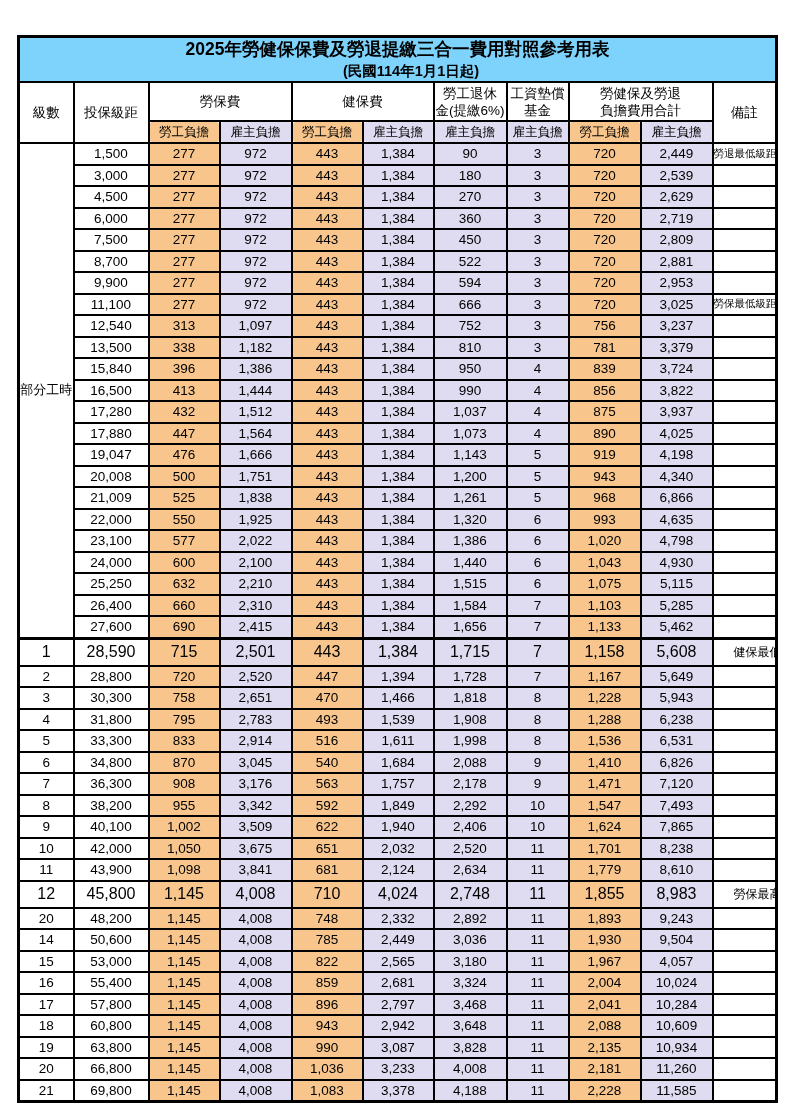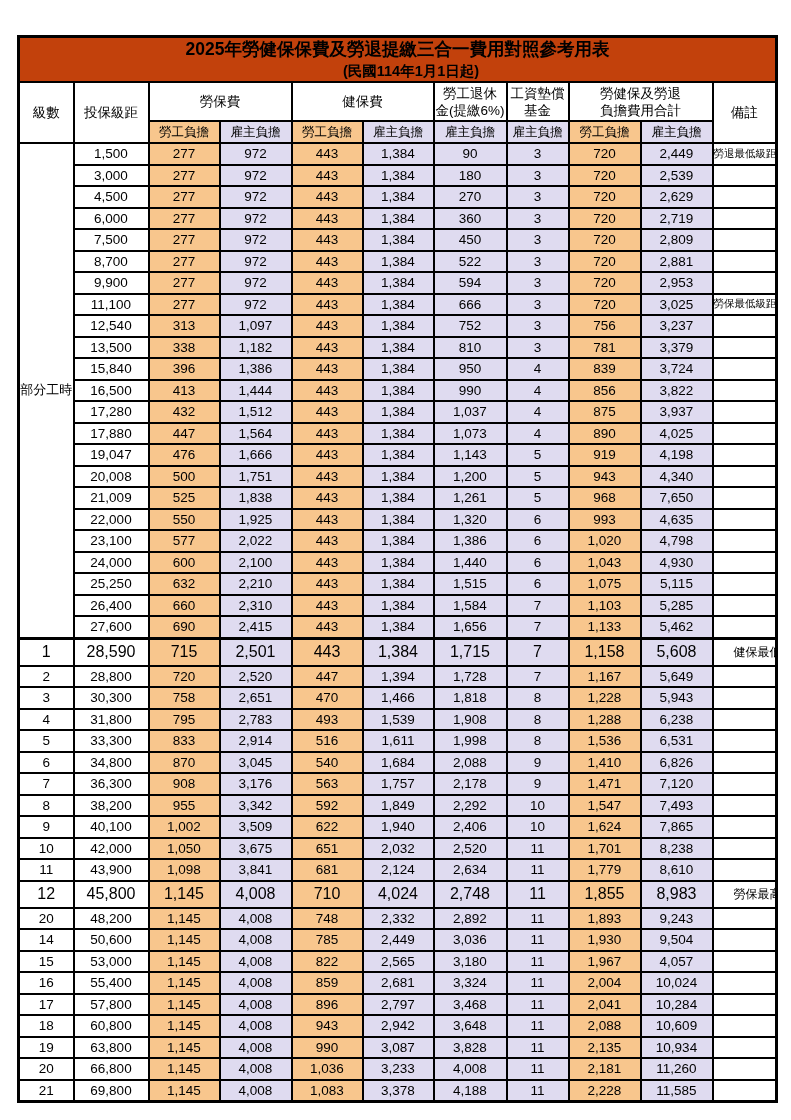--- a/index.html
+++ b/index.html
@@ -14,26 +14,26 @@
     width:758px;margin:35px 0 0 17px;
     border:3px solid #000;
   }
   .tbl th,.tbl td{
     border:2px solid #000;
     text-align:center;vertical-align:middle;
     padding:0;white-space:nowrap;overflow:hidden;
     color:#000;
   }
   
-  .title-cell{background:#c2410c;padding:3px 0 4px 0;}
+  .title-cell{background:#7dd3fc;padding:3px 0 4px 0;}
   .t1{font-size:17.5px;font-weight:bold;line-height:23px;}
   .t2{font-size:14.5px;font-weight:bold;line-height:20px;padding-left:27px;}
   
   tr.h1 th{font-size:13.5px;font-weight:normal;height:37px;line-height:17px;background:#fff;}
-  tr.h2 th{font-size:12.5px;font-weight:normal;height:20px;}
+  tr.h2 th{font-size:12.5px;font-weight:normal;height:20px;border-radius:6px;}
   
   .emp{background:#f8c68d;}
   .er{background:#dfdbf0;}
   
   tbody td{height:19.5px;font-size:13.5px;background:#fff;}
   tbody td.emp{background:#f8c68d;}
   tbody td.er{background:#dfdbf0;}
   tbody tr.big td{height:25px;font-size:16px;}
   tbody tr.thick-top td{border-top:3px solid #000;}
   .group-cell{font-size:13px;background:#fff;margin-left:48px;}
@@ -292,21 +292,21 @@
         </tr>
         <tr>
           <td class="bracket-cell">21,009</td>
           <td class="emp">525</td>
           <td class="er">1,838</td>
           <td class="emp">443</td>
           <td class="er">1,384</td>
           <td class="er">1,261</td>
           <td class="er">5</td>
           <td class="emp">968</td>
-          <td class="er">7,650</td>
+          <td class="er">6,866</td>
           <td class="note-cell"></td>
         </tr>
         <tr>
           <td class="bracket-cell">22,000</td>
           <td class="emp">550</td>
           <td class="er">1,925</td>
           <td class="emp">443</td>
           <td class="er">1,384</td>
           <td class="er">1,320</td>
           <td class="er">6</td>

